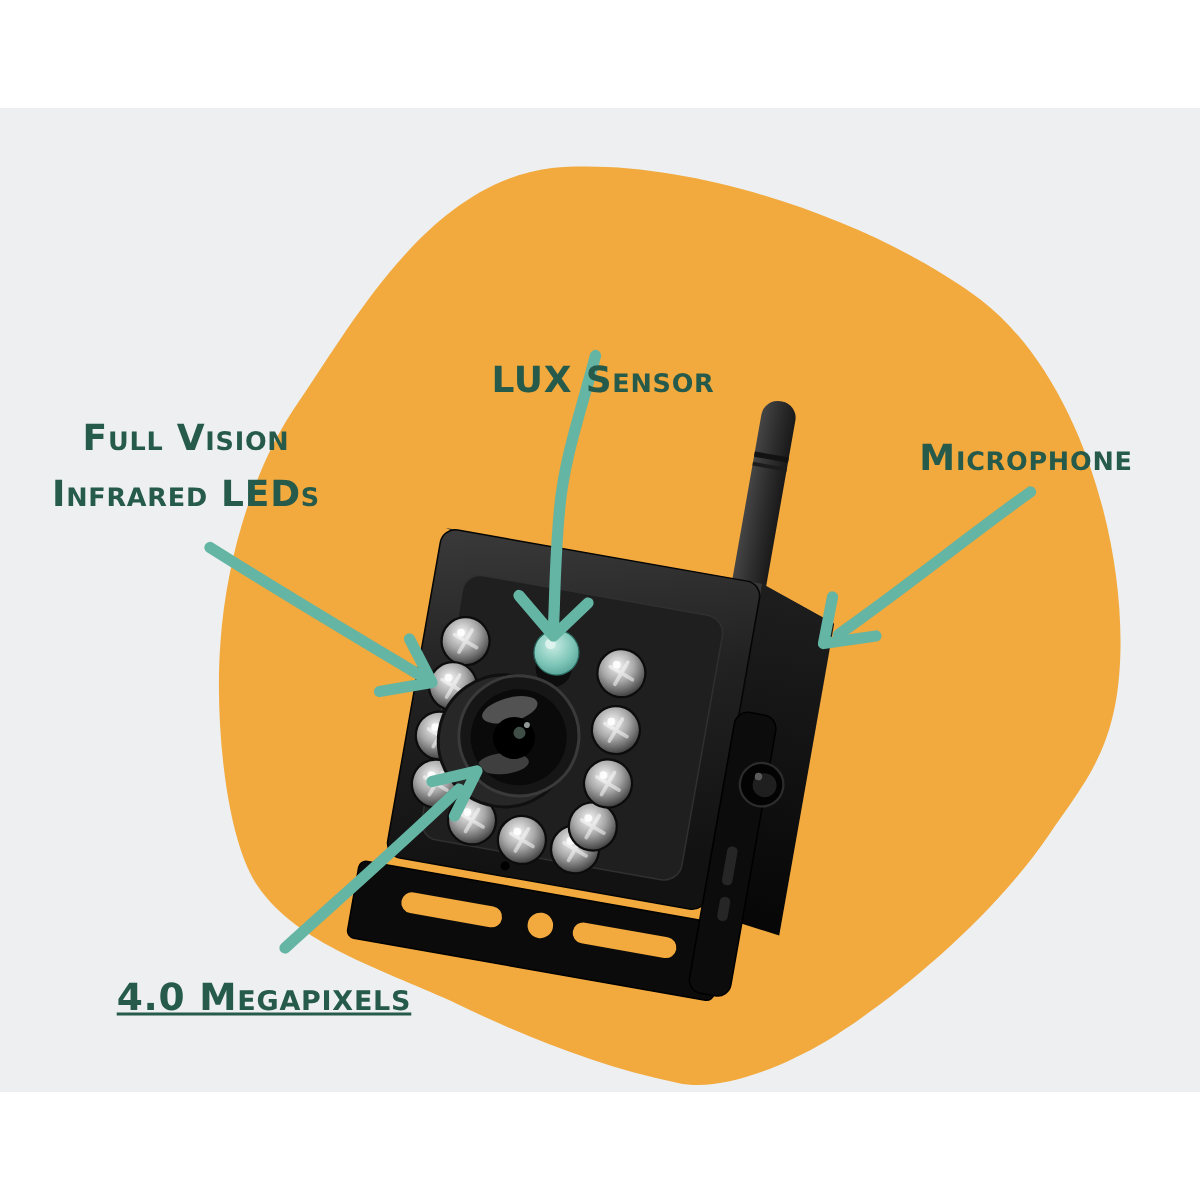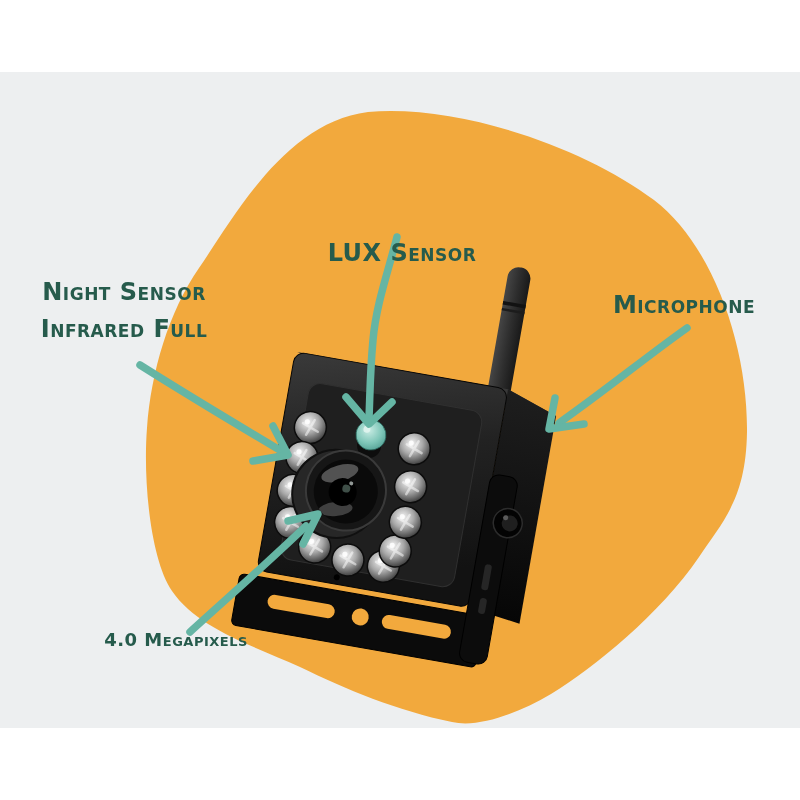--- a/index.html
+++ b/index.html
@@ -4,21 +4,21 @@
 <style>
   html,body{margin:0;padding:0;background:#fff;}
   .stage{position:relative;width:800px;height:800px;background:var(--page-bg,#fff);overflow:hidden;
          font-family:"DejaVu Sans","Liberation Sans",sans-serif;}
   .scene{position:absolute;left:0;top:0;}
   .label{position:absolute;font-weight:bold;font-variant:small-caps;color:var(--label-text,#265B4C);
          text-align:center;letter-spacing:0.5px;line-height:1.45;}
   .label-lux{left:282px;top:192px;width:240px;font-size:24px;margin-top:44px;}
   .label-nv{left:4px;top:274px;width:240px;font-size:24px;line-height:37px;}
   .label-mic{left:564px;top:288px;width:240px;font-size:24px;}
-  .label-mp{left:36px;top:621px;width:280px;font-size:18px;line-height:38px;}
+  .label-mp{left:36px;top:646px;width:280px;font-size:25px;line-height:38px;text-decoration:underline;}
   .c-band{fill:var(--band,#EDEFF0);}
   .c-blob{fill:var(--blob,#F2A93D);}
   .c-slot{fill:var(--blob,#F2A93D);}
   .c-dome{fill:url(#domeGrad);}
   .arrow path{stroke:var(--arrow,#65B5A4);stroke-width:7.5px;fill:none;stroke-linecap:round;stroke-linejoin:round;}
 </style>
 </head>
 <body>
 
 <div class="stage">
@@ -152,22 +152,22 @@
       <path d="M190,632 C224,601 262,568 306,526"></path>
       <path d="M288,521 L318,514 L303,544"></path>
     </g>
   </svg>
 
   <div class="label label-lux">
     <span>LUX Sensor</span>
   </div>
 
   <div class="label label-nv">
-    <div>Night Sensor</div>
-    <div>Infrared Full</div>
+    <div>Full Vision</div>
+    <div>Infrared LEDs</div>
   </div>
 
   <div class="label label-mic">
     <span>Microphone</span>
   </div>
 
   <div class="label label-mp">
     <div>4.0 Megapixels</div>
   </div>
 

